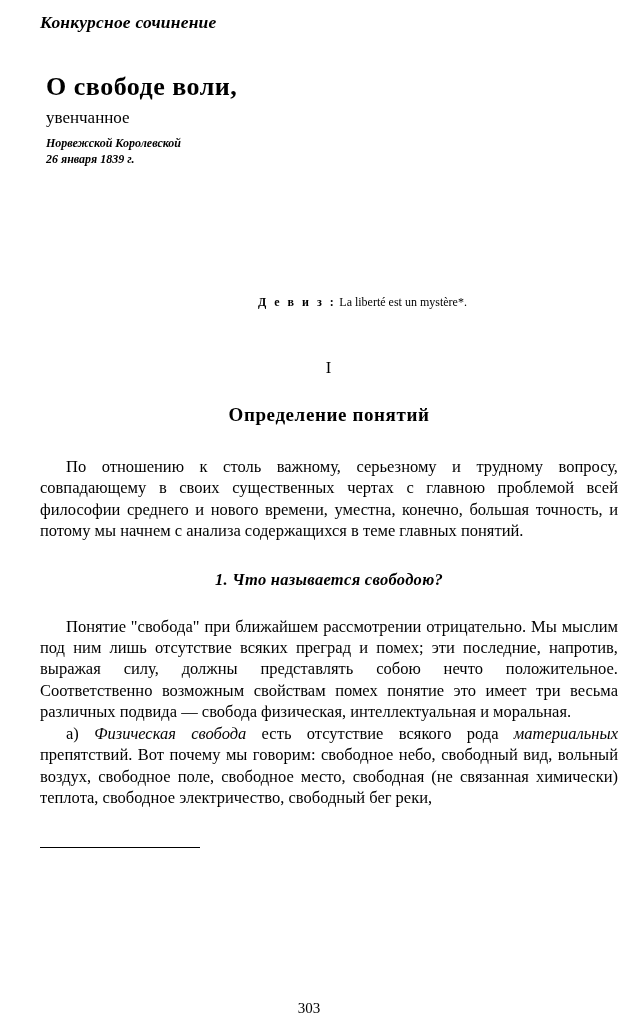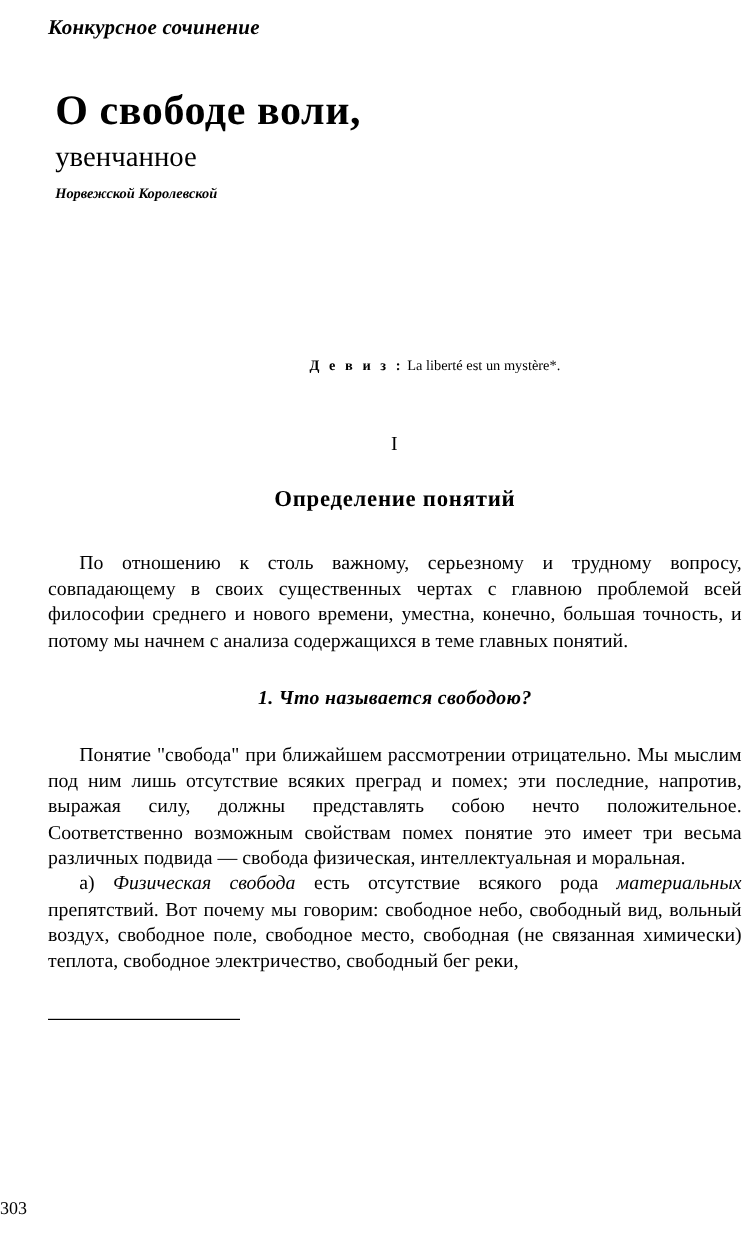--- a/index.html
+++ b/index.html
@@ -39,28 +39,28 @@
     margin-top: 12px;
     margin-bottom: 0;
   }
 
   .title-block {
     margin-top: 40px;
   }
   .main-title {
     font-family: "Liberation Serif", serif;
     font-weight: bold;
-    font-size: 35px;
+    font-size: 26px;
     letter-spacing: 0.5px;
     margin-left: 6px;
     line-height: 1.1;
   }
   .subtitle1 {
     font-family: "Liberation Serif", serif;
-    font-size: 24px;
+    font-size: 17px;
     margin-left: 6px;
     margin-top: 6px;
     line-height: 1.15;
   }
   .subtitle2 {
     font-family: "Liberation Serif", serif;
     font-style: italic;
     font-weight: bold;
     font-size: 12px;
     margin-left: 6px;
@@ -138,35 +138,37 @@
   }
   .footnote .fn-star { font-weight: bold; }
   .footnote .fn-sup { font-size: 10px; vertical-align: super; font-weight: bold; }
   .footnote .fn-it { font-style: italic; font-weight: bold; }
 
   .page-number {
     position: absolute;
     left: 0;
     top: 1000px;
     width: 618px;
+    text-align: center;
     font-size: 15px;
   }
 </style>
 </head>
 <body>
 
 <div class="page">
   <div class="content">
 
     <div class="running-head">Конкурсное сочинение</div>
 
     <div class="title-block">
       <div class="main-title">О свободе воли,</div>
       <div class="subtitle1">увенчанное</div>
       <div class="subtitle2">Норвежской Королевской</div>
+      <div class="subtitle2" style="margin-top:0">26 января 1839 г.</div>
     </div>
 
     <div class="epigraph">
       <span class="devise">Д е в и з :</span>
       <span class="quote">La liberté est un mystère*.</span>
     </div>
 
 
     <div class="section-number">I</div>
     <div class="section-title">Определение понятий</div>

